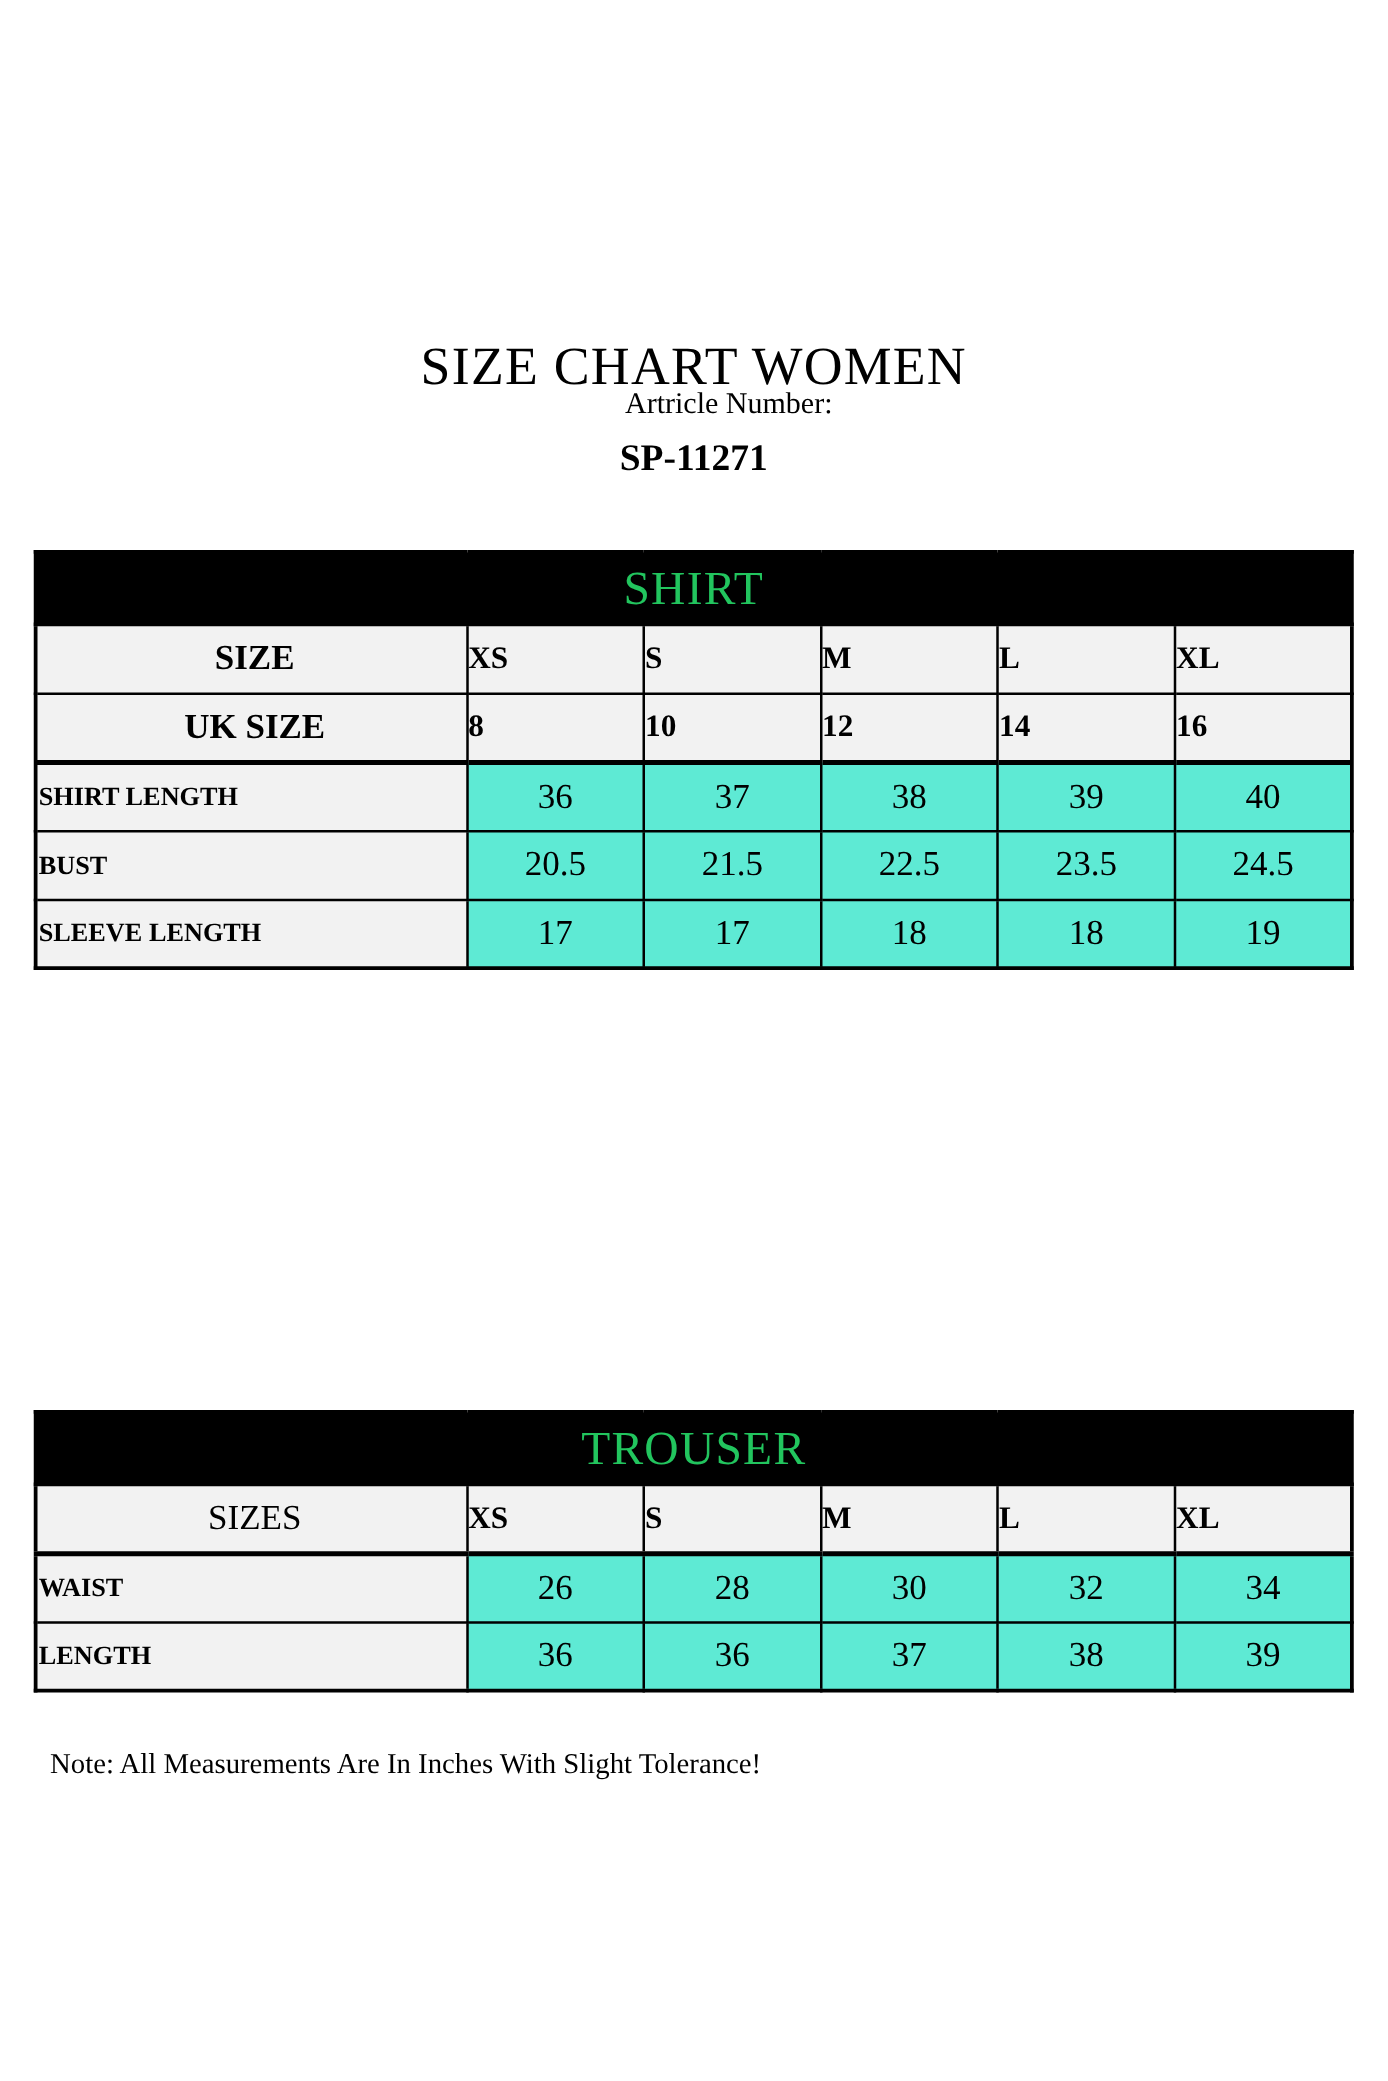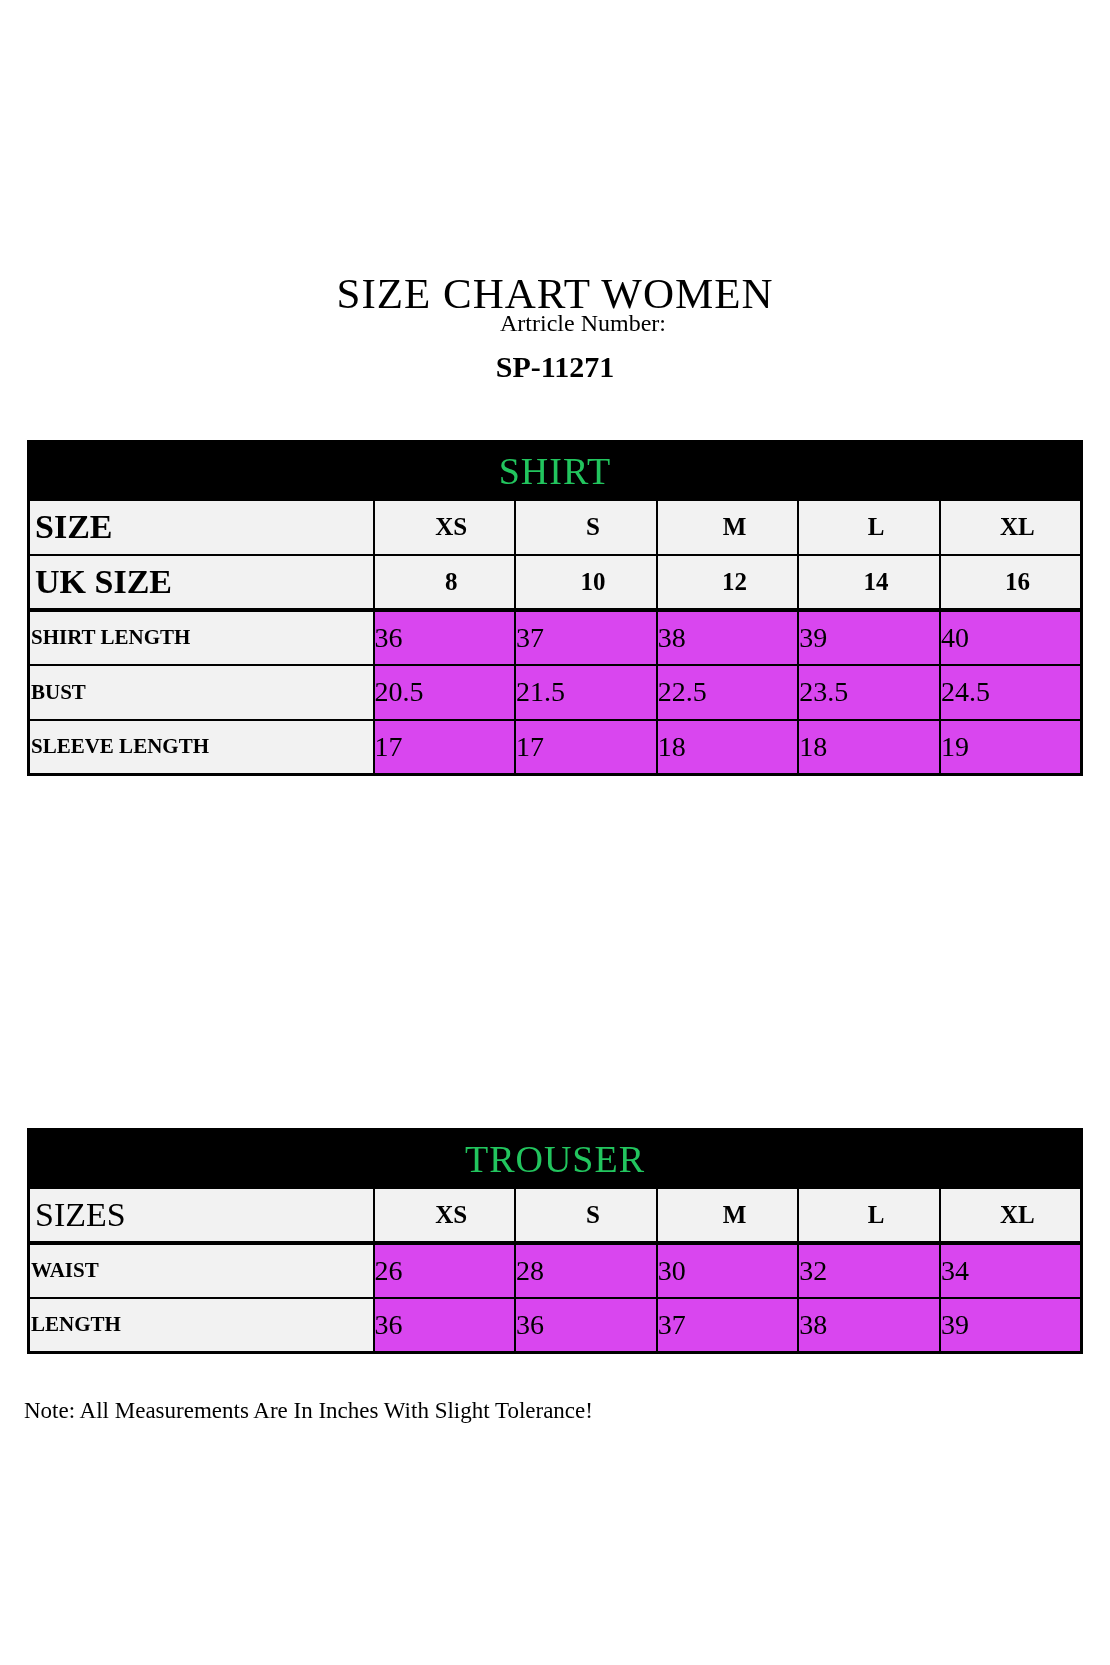--- a/index.html
+++ b/index.html
@@ -60,52 +60,50 @@
     height: 58px;
     font-size: 38px;
     letter-spacing: 1px;
     border: 3px solid #000;
   }
   td { border: 2px solid #000; height: 55px; vertical-align: middle; }
 
   tr.header-row td { background: #f2f2f2; }
   tr.header-row td.label-cell {
     font-weight: 700;
-    font-size: 34px;
-    text-align: left;
+    font-size: 28px;
+    text-align: center;
     padding-left: 5px;
   }
   tr.header-row.light-label td.label-cell { font-weight: 400; }
   tr.header-row td.value-cell {
     font-weight: 700;
     font-size: 25px;
-    text-align: center;
-    padding-left: 14px;
   }
   tr.header-row:last-of-type td,
   tr.thick-bottom td { border-bottom: 4px solid #000; }
 
   tr.measure-row td.label-cell {
     background: #f2f2f2;
     font-weight: 700;
     font-size: 21px;
     text-align: left;
     padding-left: 1px;
   }
   tr.measure-row td.value-cell {
-    background: #d946ef;
+    background: #5eead4;
     font-weight: 400;
     font-size: 28px;
-    text-align: left;
+    text-align: center;
   }
 
   
   .note-text {
     position: absolute;
-    top: 1398px; left: 24px;
+    top: 1398px; left: 40px;
     font-size: 23px;
     font-weight: 400;
   }
 </style>
 </head>
 <body>
 
 <div class="page">
 
   <div class="doc-title">SIZE CHART WOMEN</div>

